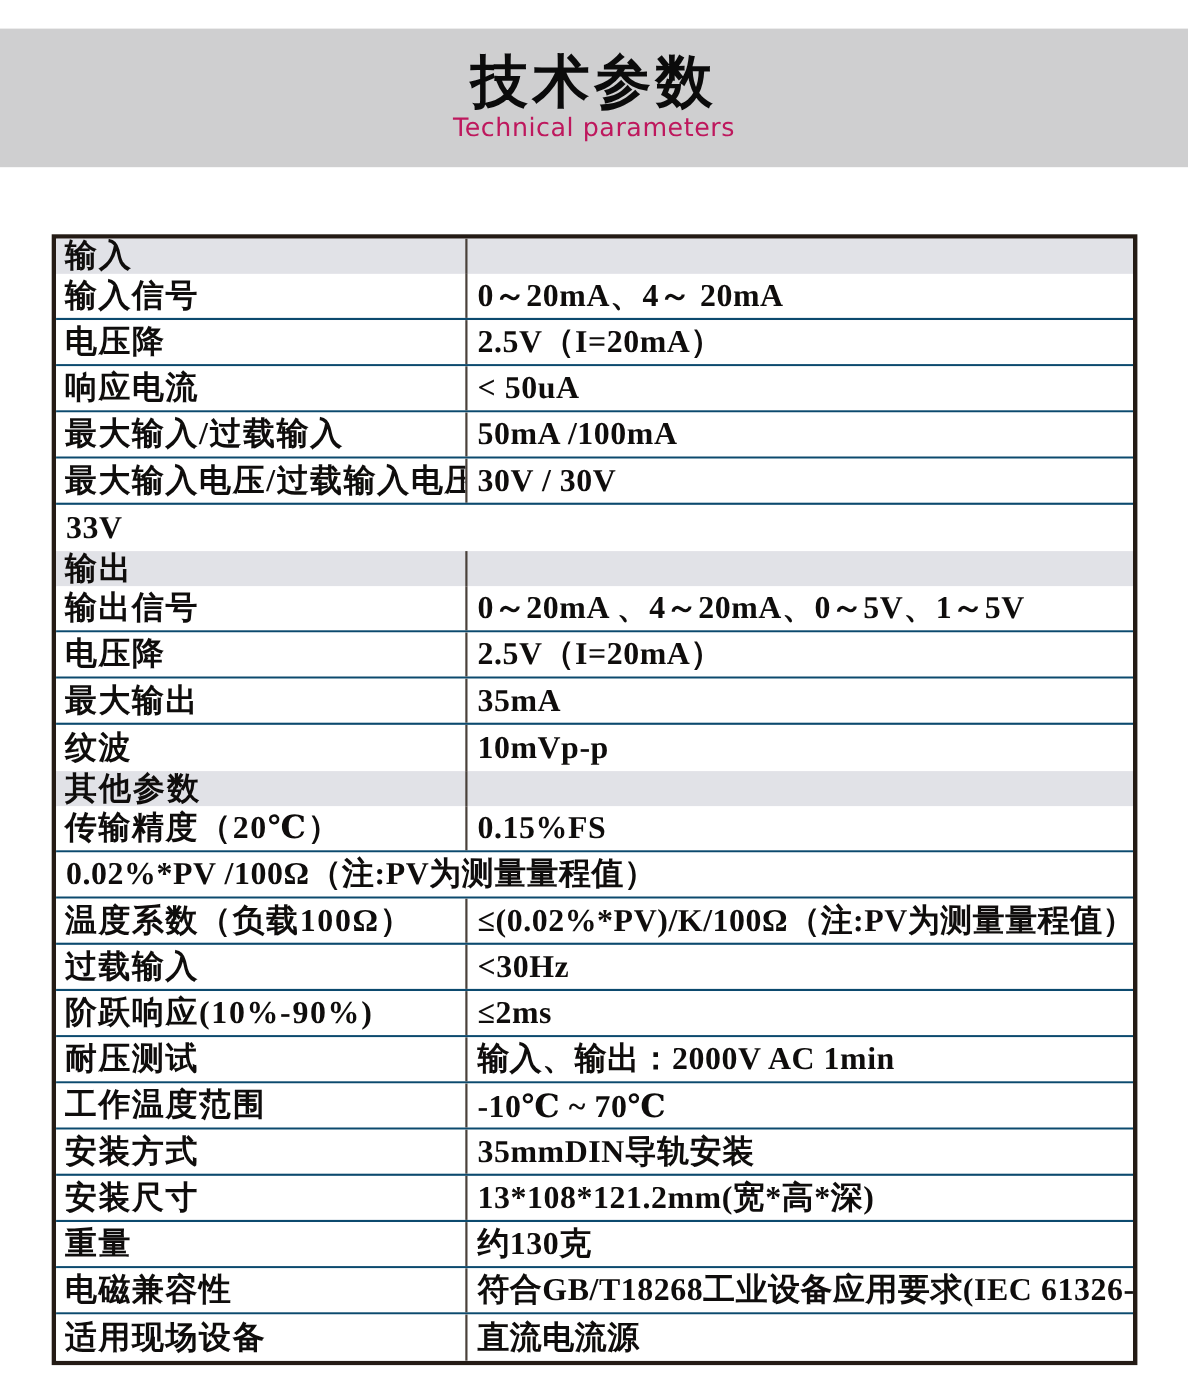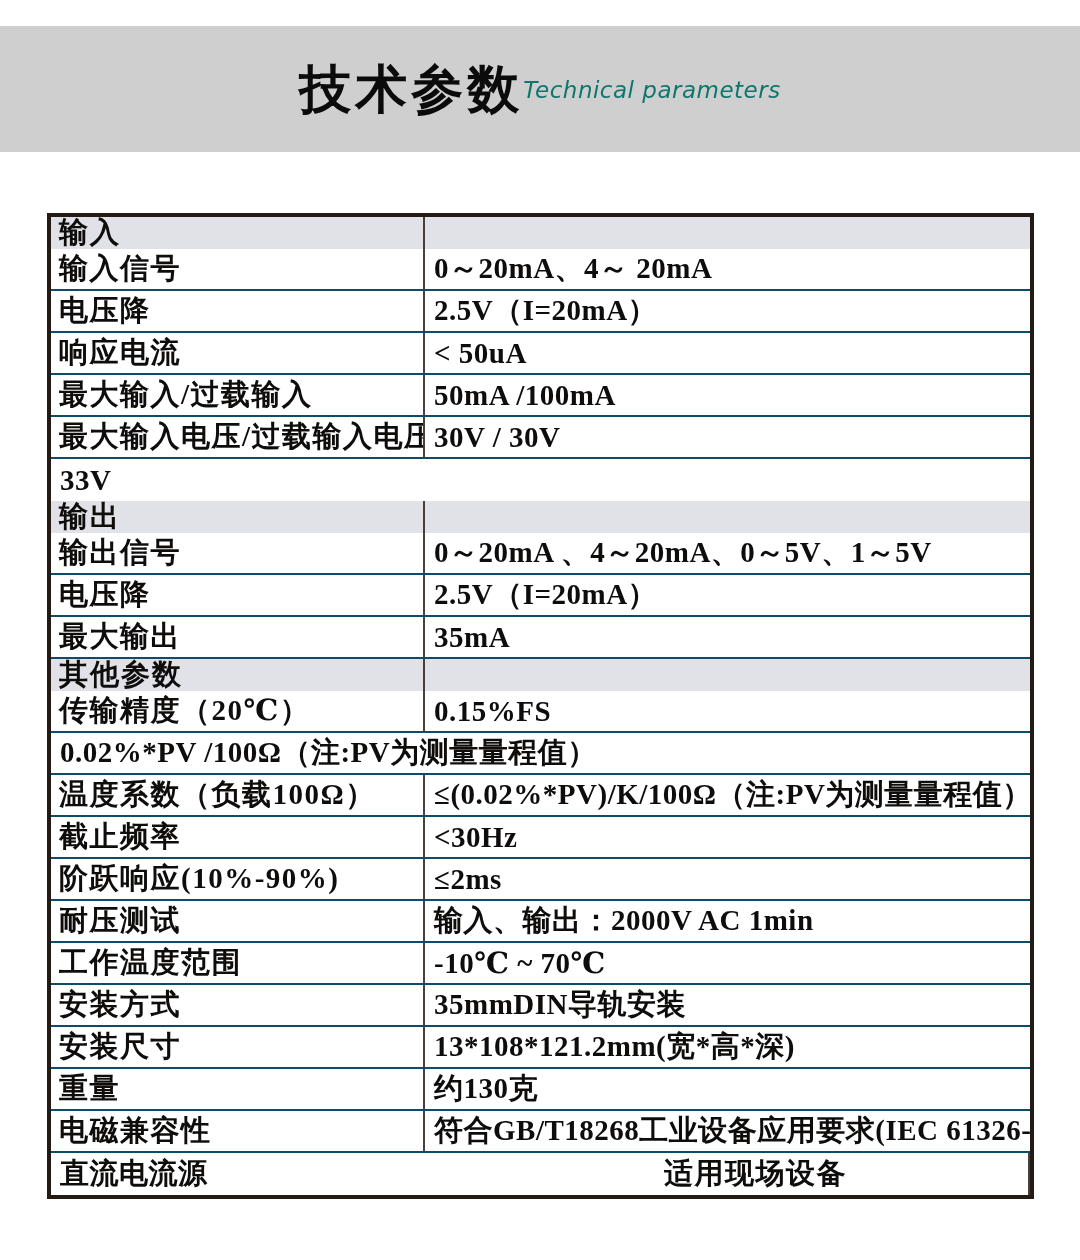--- a/index.html
+++ b/index.html
@@ -18,41 +18,40 @@
   }
   
   .band {
     position: absolute;
     top: 26px;
     left: 0;
     width: 1080px;
     height: 126px;
     background: #cfcfd0;
     display: flex;
-    flex-direction: row;
+    flex-direction: column;
     align-items: center;
     justify-content: center;
   }
   .band h1 {
     margin: 0;
     font-family: "DejaVu Sans", "Liberation Sans", sans-serif;
     font-weight: 900;
     font-size: 52px;
     line-height: 1.05;
     letter-spacing: 4px;
     color: #0b0b0b;
   }
   .band .sub {
     margin-top: 2px;
     font-family: "DejaVu Sans", "Liberation Sans", sans-serif;
     font-weight: 400;
     font-size: 23px;
     letter-spacing: 0.5px;
-    color: #0f766e;
-    font-style: italic;
+    color: #be185d;
   }
   
   .spec-table {
     position: absolute;
     left: 47px;
     top: 213px;
     width: 987px;
     border: 4px solid #241b15;
     background: #ffffff;
   }
@@ -139,37 +138,41 @@
         <div class="cell value-cell">0～20mA 、4～20mA、0～5V、1～5V</div>
       </div>
       <div class="row hline">
         <div class="cell label-cell">电压降</div>
         <div class="cell value-cell">2.5V（I=20mA）</div>
       </div>
       <div class="row hline">
         <div class="cell label-cell">最大输出</div>
         <div class="cell value-cell">35mA</div>
       </div>
+      <div class="row">
+        <div class="cell label-cell">纹波</div>
+        <div class="cell value-cell">10mVp-p</div>
+      </div>
       <div class="row section" style="background: rgb(225, 226, 231); gap: 40px;">
         <div class="cell label-cell">其他参数</div>
         <div class="cell value-cell"></div>
       </div>
       <div class="row hline">
         <div class="cell label-cell">传输精度（20℃）</div>
         <div class="cell value-cell">0.15%FS</div>
       </div>
       <div class="row hline">
         <div class="cell value-cell">0.02%*PV /100Ω（注:PV为测量量程值）</div>
       </div>
       <div class="row hline">
         <div class="cell label-cell">温度系数（负载100Ω）</div>
         <div class="cell value-cell">≤(0.02%*PV)/K/100Ω（注:PV为测量量程值）</div>
       </div>
       <div class="row hline">
-        <div class="cell label-cell">截止频率</div>
+        <div class="cell label-cell">过载输入</div>
         <div class="cell value-cell">&lt;30Hz</div>
       </div>
       <div class="row hline">
         <div class="cell label-cell">阶跃响应(10%-90%)</div>
         <div class="cell value-cell">≤2ms</div>
       </div>
       <div class="row hline">
         <div class="cell label-cell">耐压测试</div>
         <div class="cell value-cell">输入、输出：2000V AC  1min</div>
       </div>
@@ -187,17 +190,17 @@
       </div>
       <div class="row hline">
         <div class="cell label-cell">重量</div>
         <div class="cell value-cell">约130克</div>
       </div>
       <div class="row hline">
         <div class="cell label-cell">电磁兼容性</div>
         <div class="cell value-cell">符合GB/T18268工业设备应用要求(IEC 61326-1)</div>
       </div>
       <div class="row">
+        <div class="cell label-cell">适用现场设备</div>
         <div class="cell value-cell">直流电流源</div>
-        <div class="cell label-cell">适用现场设备</div>
       </div>
     </div>
 </div>
 
 </body></html>

